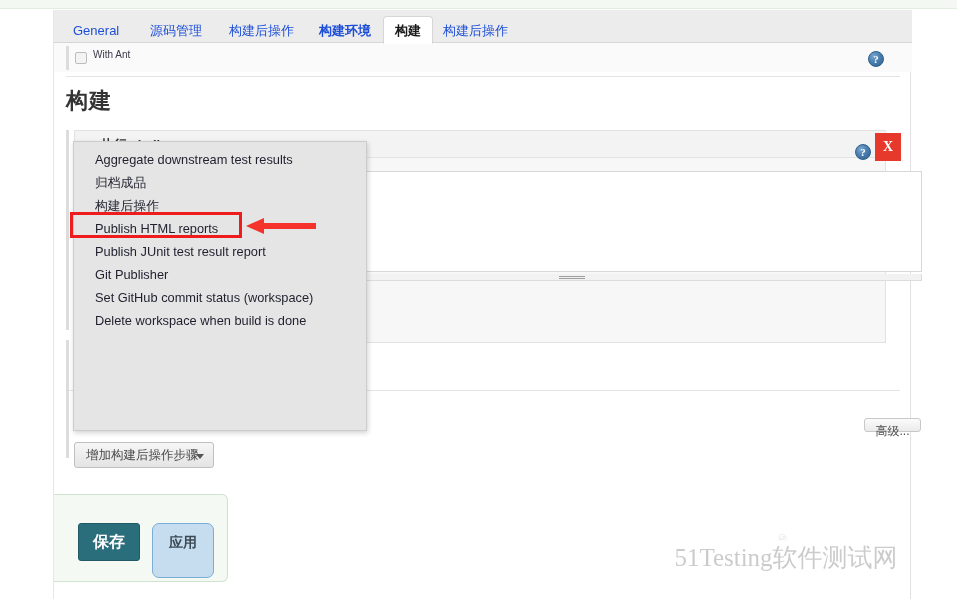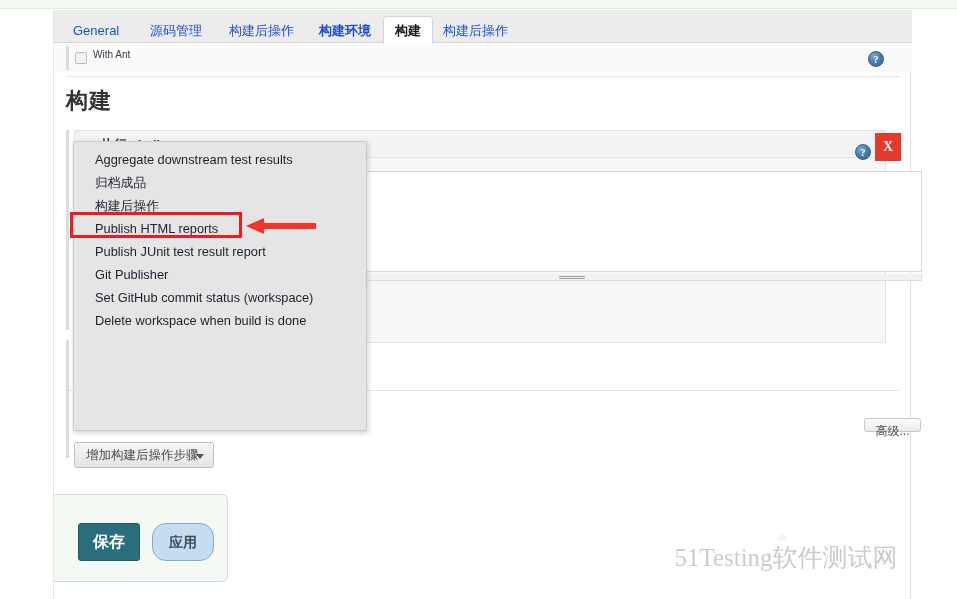--- a/index.html
+++ b/index.html
@@ -232,24 +232,24 @@
     border-radius: 3px;
     color: #ffffff;
     font-size: 16px;
     font-weight: bold;
     text-align: center;
     line-height: 36px;
     cursor: pointer;
   }
   .btn-apply {
     position: absolute; left: 98px; top: 513px;
-    width: 62px; height: 38px;
+    width: 62px; height: 55px;
     background: #c6dcef;
     border: 1px solid #7aaed6;
-    border-radius: 14px;
+    border-radius: 7px;
     color: #3b4a55;
     font-size: 14px;
     font-weight: bold;
     text-align: center;
     line-height: 36px;
     cursor: pointer;
   }
 
   
   .rail {

